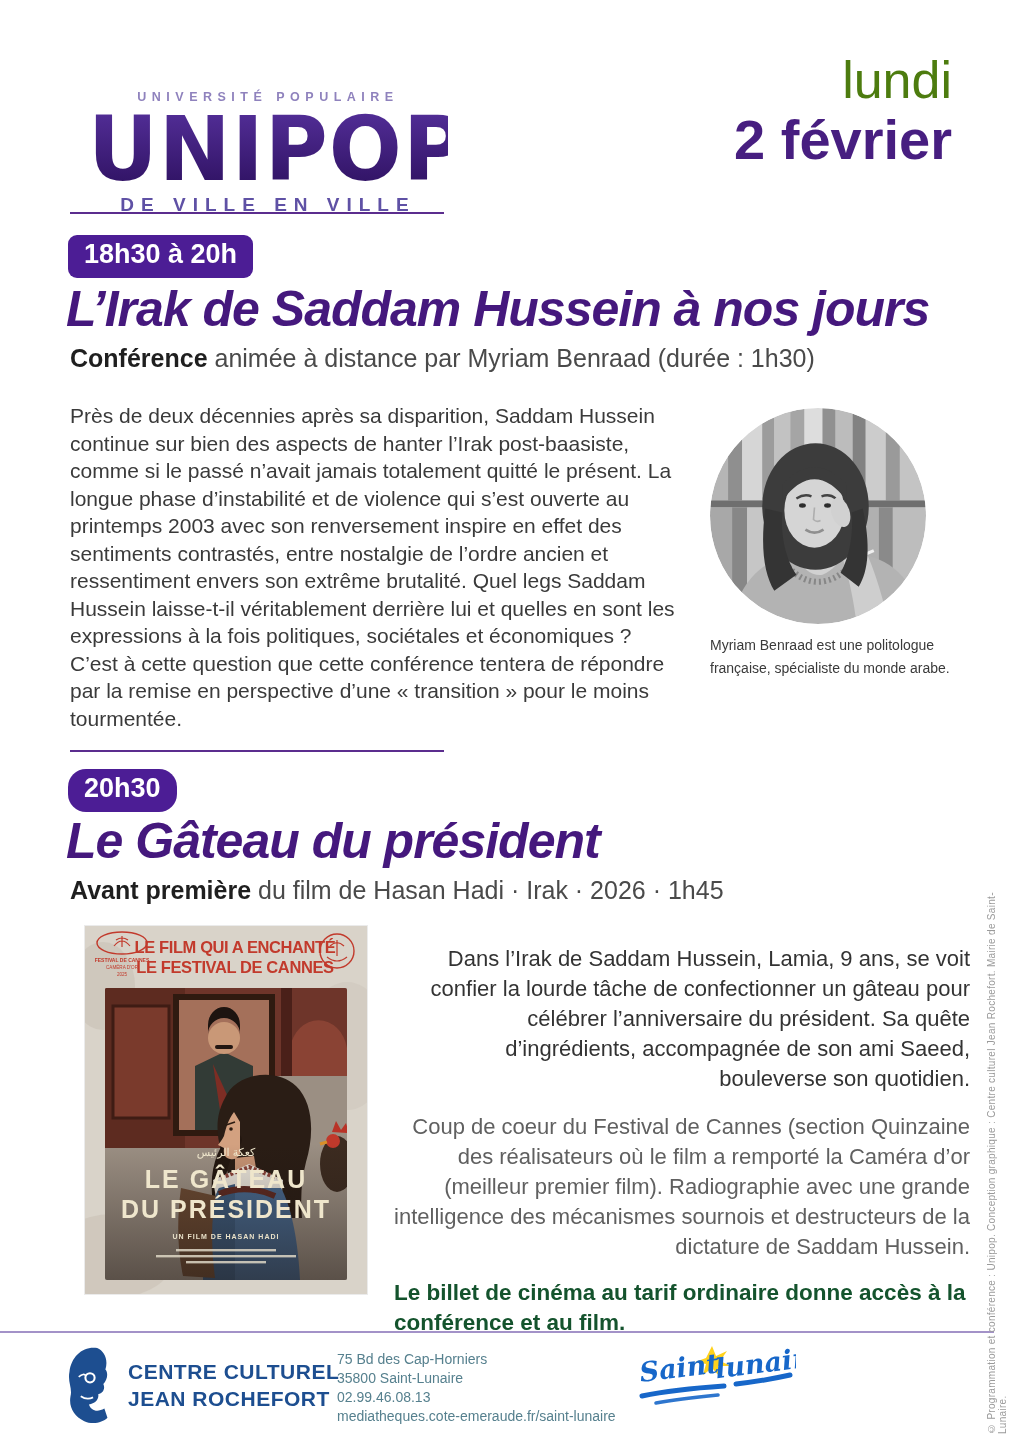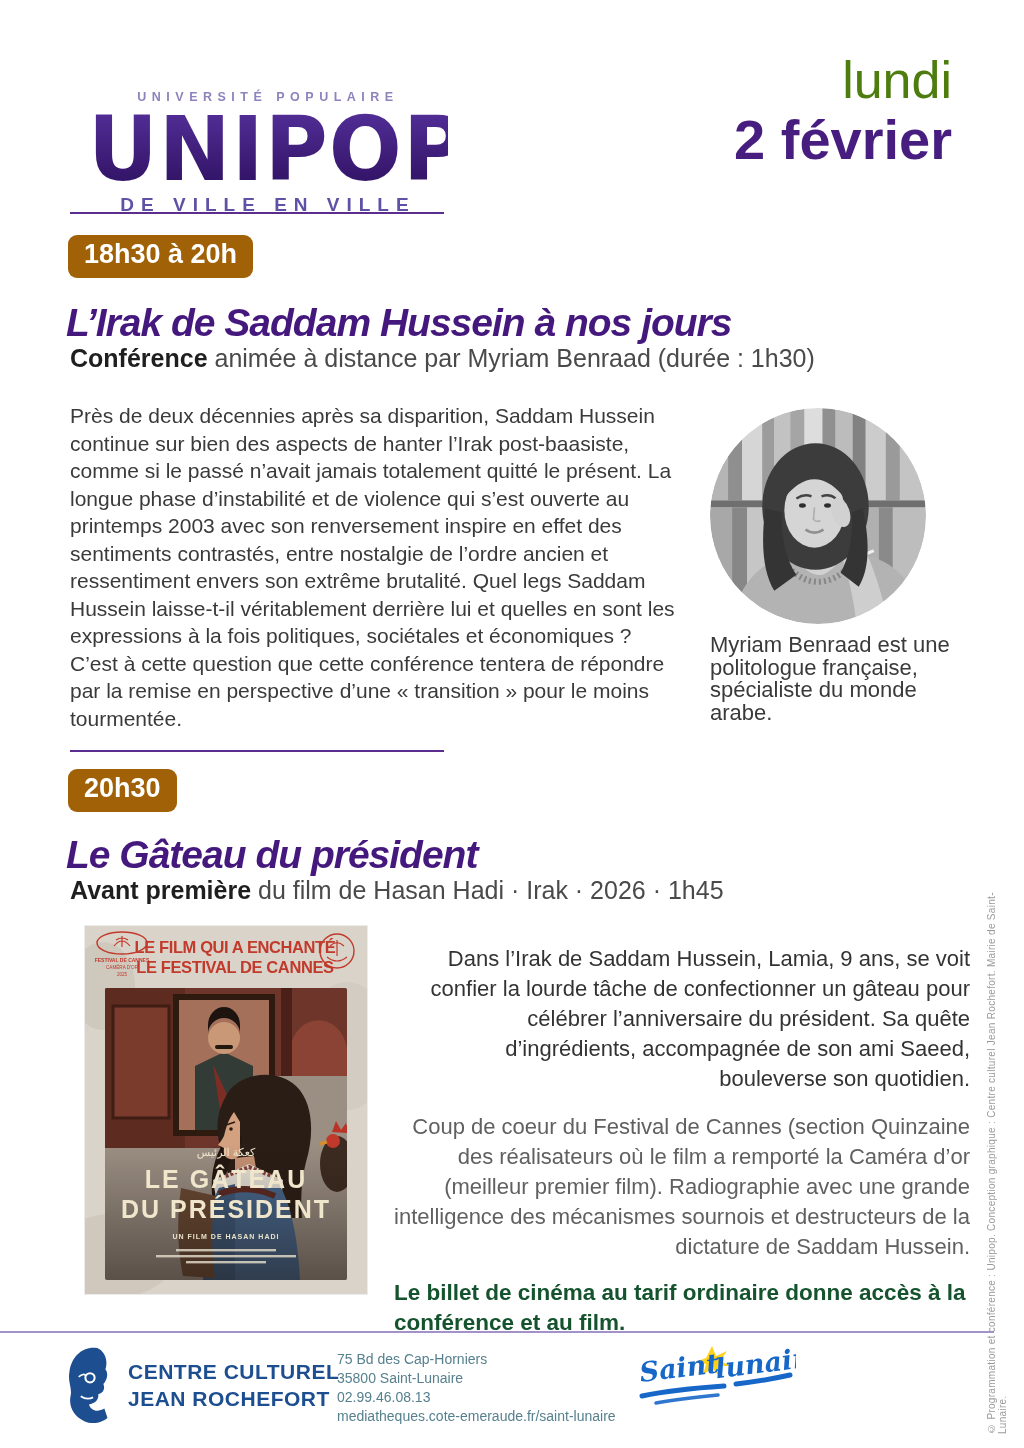--- a/index.html
+++ b/index.html
@@ -16,34 +16,34 @@
   .logo-sub{font-size:19px;font-weight:bold;letter-spacing:7px;color:#5f51a5;margin-top:2px;}
   .date{position:absolute;right:72px;top:54px;text-align:right;line-height:1.02;}
   .date-weekday{font-size:52px;font-weight:300;color:#4d7c0f;}
   .date-day{font-size:56px;font-weight:bold;color:#471e80;margin-top:4px;text-align:right;}
 
   .divider{position:absolute;left:70px;width:374px;height:0;border-top:2px solid #5b2d8e;}
   .d1{top:212px;} .d2{top:750px;}
   .footer-line{position:absolute;left:0;top:1331px;width:994px;border-top:2px solid #a392c8;}
 
   
-  .time-badge{position:absolute;left:68px;background:#a16207;color:#ffffff;font-weight:bold;
+  .time-badge{position:absolute;left:68px;background:#4c1d95;color:#ffffff;font-weight:bold;
               font-size:27px;padding:4px 16px 8px;border-radius:9px;}
-  .b1{top:235px;} .b2{top:769px;}
-  .ev-title{position:absolute;left:66px;font-size:39px;font-style:italic;font-weight:bold;
-            color:#45187d;letter-spacing:-1px;white-space:nowrap;margin-top:21px;}
+  .b1{top:235px;} .b2{top:769px;border-radius:18px;}
+  .ev-title{position:absolute;left:66px;font-size:50px;font-style:italic;font-weight:bold;
+            color:#45187d;letter-spacing:-1px;white-space:nowrap;}
   .t1{top:280px;} .t2{top:812px;}
   .ev-sub{position:absolute;left:70px;font-size:25px;color:#4a4a4a;white-space:nowrap;}
   .s1{top:344px;} .s2{top:876px;}
   .ev-sub b{color:#1f1f1f;}
 
   
   .body1{position:absolute;left:70px;top:402px;width:614px;font-size:21px;line-height:27.5px;color:#3a3a3a;}
   .photo{position:absolute;left:710px;top:408px;width:216px;height:216px;border-radius:50%;overflow:hidden;}
-  .caption{position:absolute;left:710px;top:634px;width:258px;font-size:22px;line-height:22.5px;color:#3a3a3a;}
+  .caption{position:absolute;left:710px;top:634px;width:258px;font-size:14px;line-height:22.5px;color:#3a3a3a;}
 
   
   .poster{position:absolute;left:85px;top:926px;width:282px;height:368px;box-shadow:0 0 0 1px rgba(0,0,0,.08);}
   .col2{position:absolute;left:394px;top:932px;width:576px;}
   .col2 p{margin:12px 0 18px 0;font-size:22px;line-height:30px;color:#333333;text-align:right;}
   .col2 p.muted{color:#606060;}
   .note{position:absolute;left:394px;top:1278px;width:576px;font-size:22.5px;line-height:30px;
         font-weight:bold;color:#14532d;}
 
   

